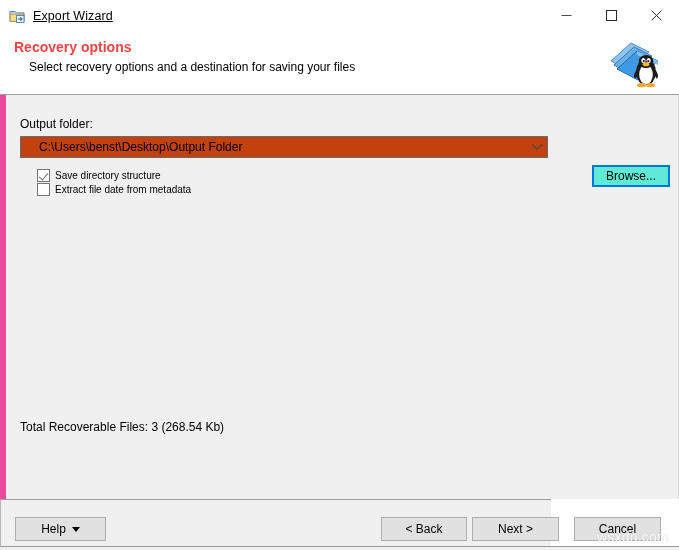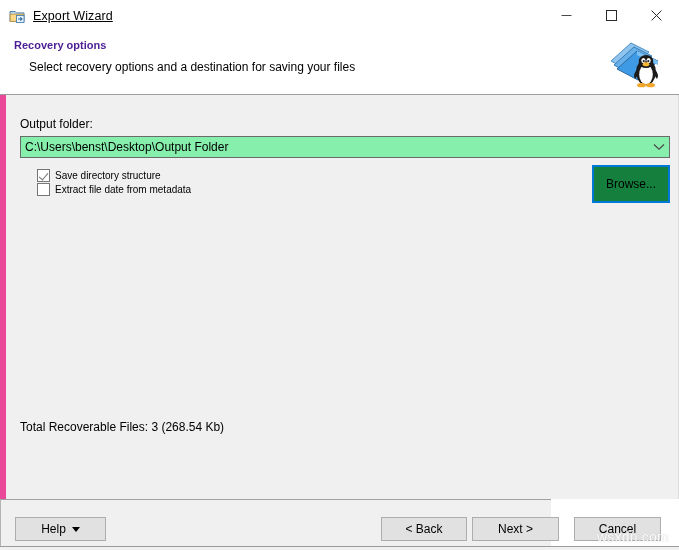--- a/index.html
+++ b/index.html
@@ -75,23 +75,23 @@
     width: 679px;
     height: 64px;
     background: #ffffff;
     border-bottom: 1px solid #9d9d9d;
     box-sizing: border-box;
   }
   #header-title {
     position: absolute;
     left: 14px;
     top: 8px;
-    font-size: 11px;
+    font-size: 14px;
     font-weight: bold;
-    color: #4c1d95;
+    color: #ef4444;
   }
   #header-sub {
     position: absolute;
     left: 29px;
     top: 29px;
     font-size: 12px;
     color: #000000;
   }
   #header-icon {
     position: absolute;
@@ -118,27 +118,28 @@
     left: 14px;
     top: 22px;
     font-size: 12px;
   }
 
   
   #combo {
     position: absolute;
     left: 14px;
     top: 41px;
-    width: 650px;
+    width: 528px;
     height: 22px;
-    background: #86efac;
+    background: #c2410c;
     border: 1px solid #6b6b6b;
     box-sizing: border-box;
     display: flex;
     align-items: center;
+    padding-left: 14px;
   }
   #combo-value {
     flex: 1 1 auto;
     padding-left: 4px;
     font-size: 12px;
     color: #000000;
     white-space: nowrap;
     overflow: hidden;
   }
   #combo-arrow {
@@ -182,23 +183,23 @@
     border-width: 0 1.6px 1.6px 0;
     transform: rotate(40deg);
   }
 
   
   #browse {
     position: absolute;
     left: 586px;
     top: 70px;
     width: 78px;
-    height: 38px;
-    box-sizing: border-box;
-    background: #15803d;
+    height: 22px;
+    box-sizing: border-box;
+    background: #5eead4;
     border: 2px solid #0078d7;
     display: flex;
     align-items: center;
     justify-content: center;
     font-size: 12px;
     color: #000000;
   }
 
   
   #total-files {

